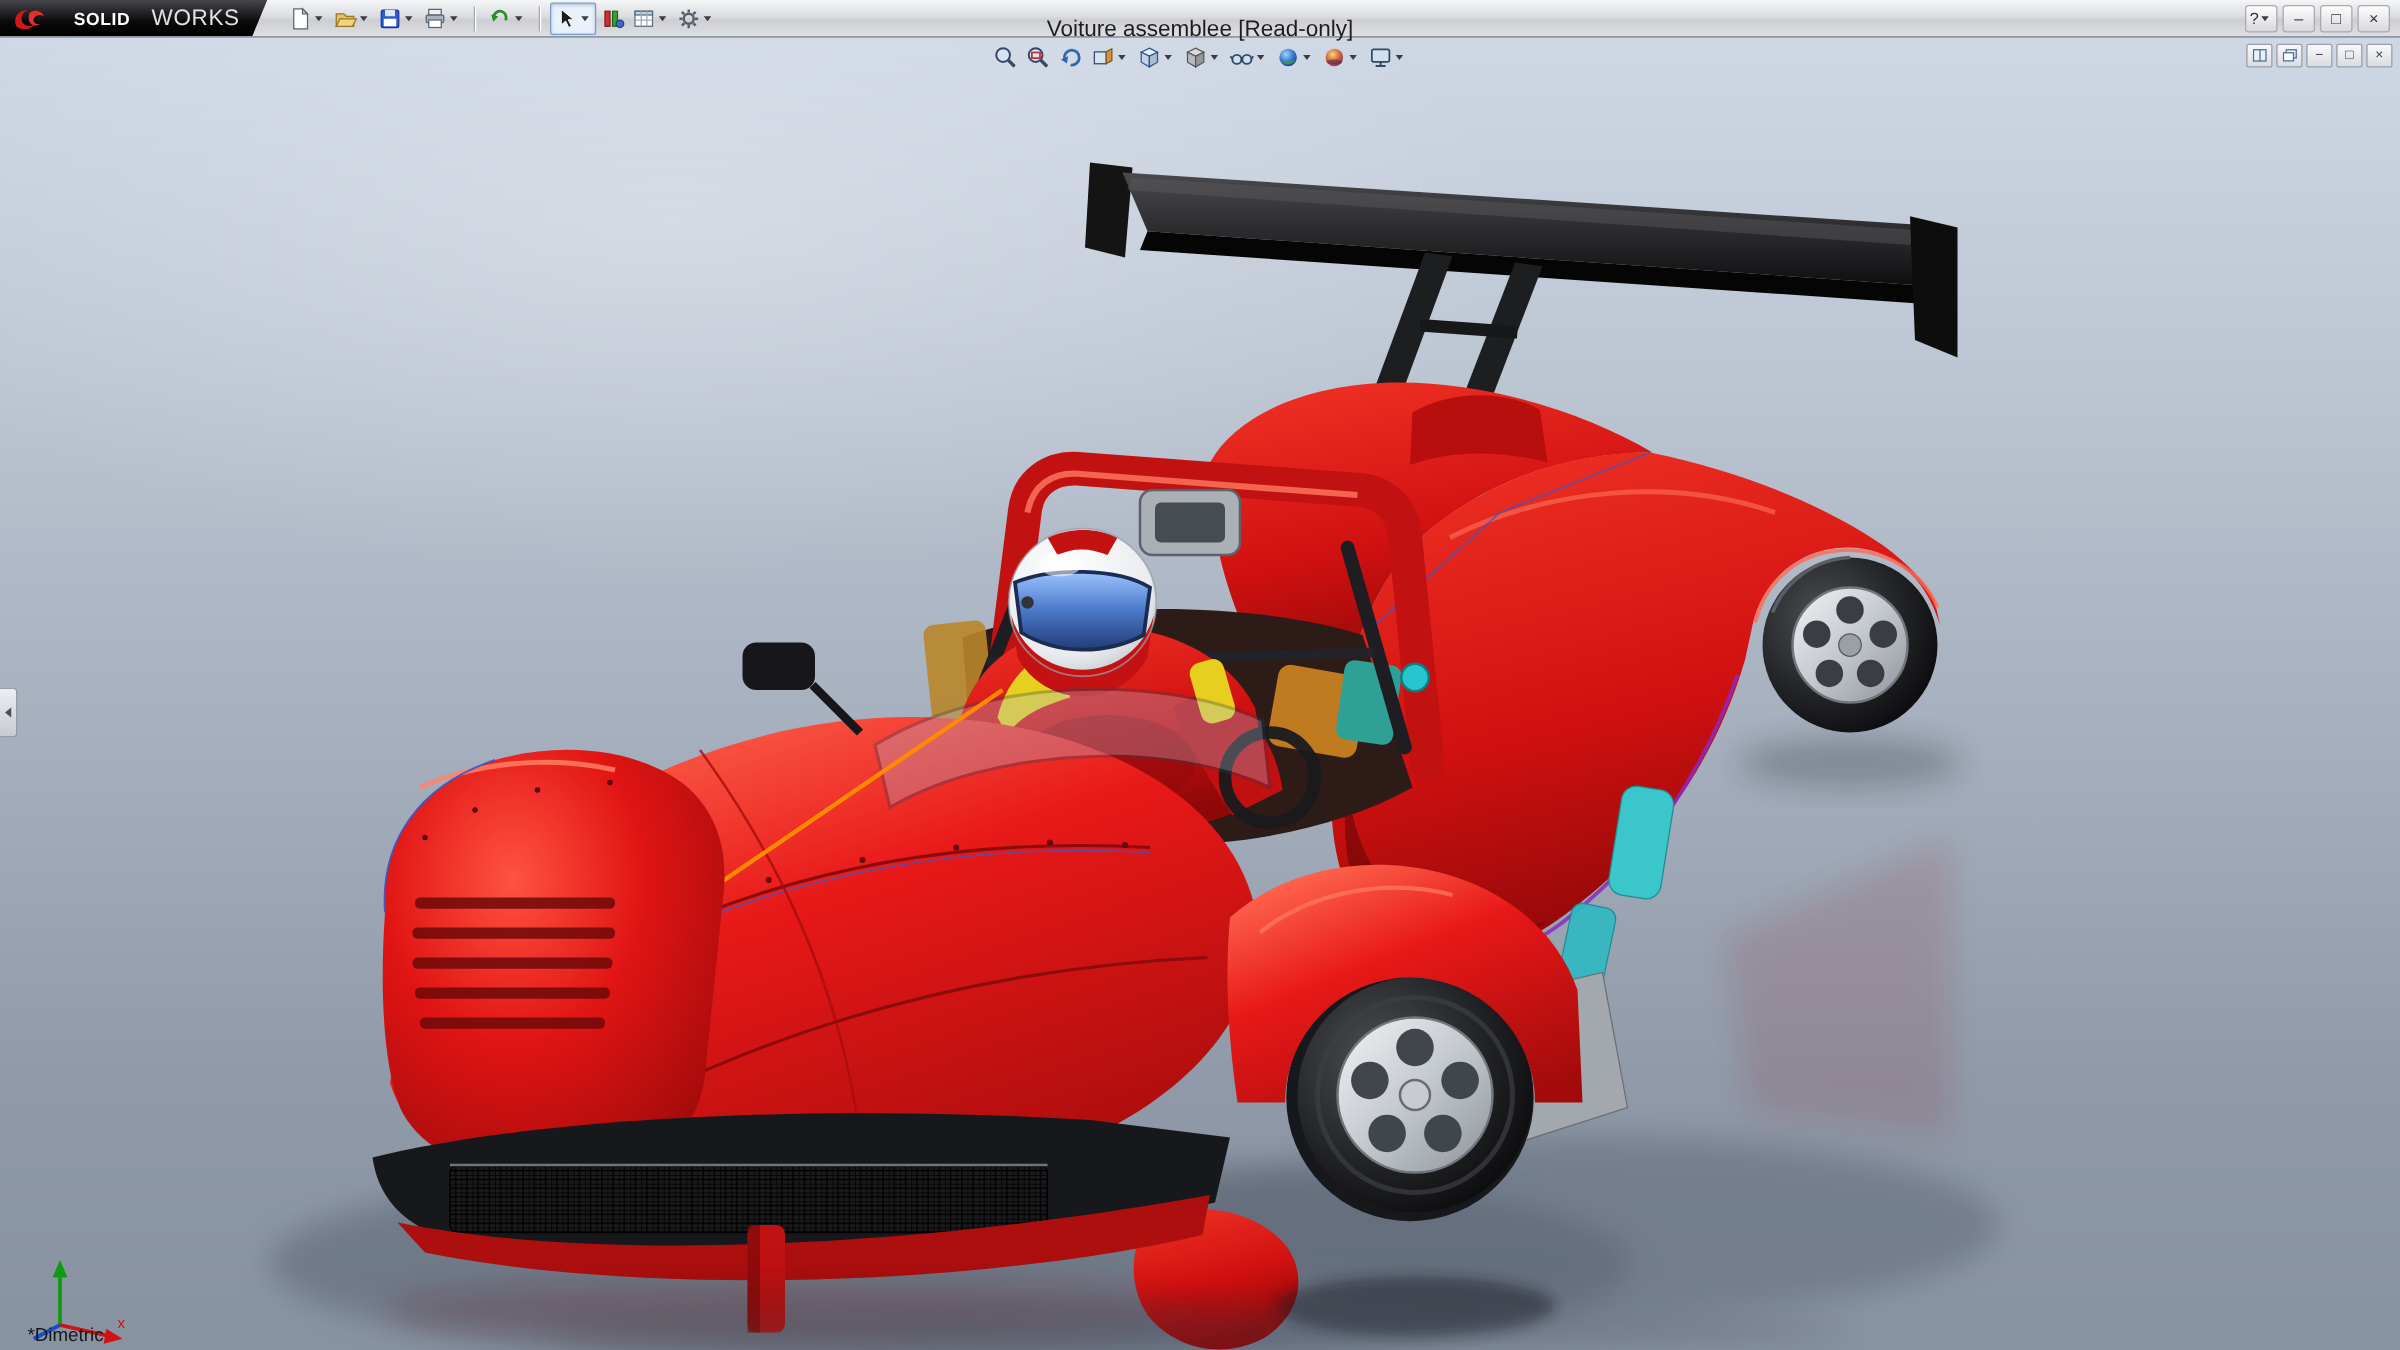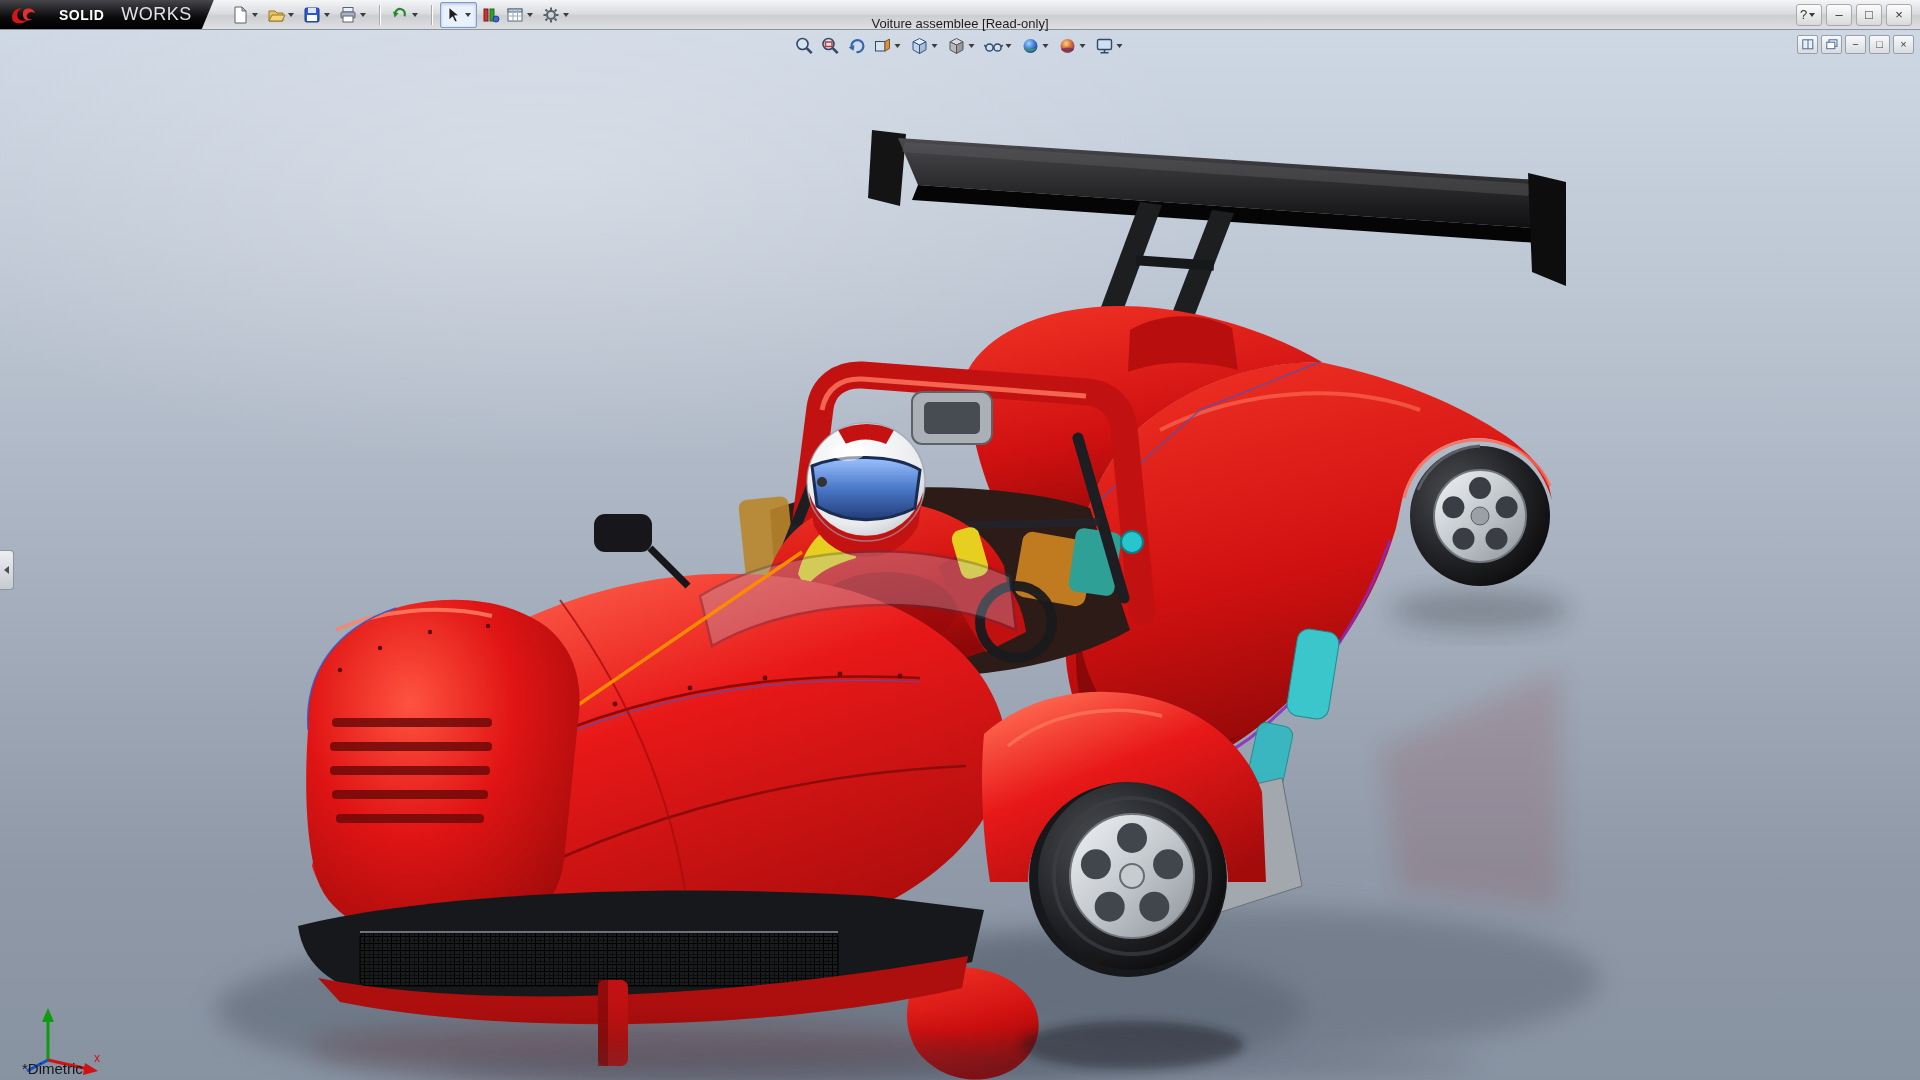--- a/index.html
+++ b/index.html
@@ -13,21 +13,21 @@
     clip-path:polygon(0 0,100% 0,calc(100% - 12px) 100%,0 100%);}
   .logo .brand-bold{color:#fff;font-weight:bold;font-size:14px;letter-spacing:.5px;}
   .logo .brand-light{color:#e2e2e6;font-weight:normal;font-size:18px;letter-spacing:.5px;margin-left:-6px;}
   .tb-group{display:flex;align-items:center;margin-left:14px;gap:1px;}
   .tb-btn{height:24px;display:flex;align-items:center;justify-content:center;padding:0 2px;border-radius:2px;}
   .tb-btn .ic{width:20px;height:20px;display:block;}
   .tb-btn.pressed{background:#e9f1fb;border:1px solid #7a9cc8;box-shadow:inset 0 1px 3px rgba(60,90,140,.35);}
   .caret{width:0;height:0;border-left:3.5px solid transparent;border-right:3.5px solid transparent;
     border-top:4px solid #3c3c40;margin:0 3px 0 2px;}
   .tb-sep{width:1px;height:20px;background:#a8aab0;margin:0 7px;box-shadow:1px 0 0 #fff;}
-  .title{position:absolute;left:50%;transform:translateX(-50%);font-size:13px;color:#1d1d20;white-space:nowrap;margin-top:18px;}
+  .title{position:absolute;left:50%;transform:translateX(-50%);font-size:18px;color:#1d1d20;white-space:nowrap;margin-top:18px;}
   .win-controls{margin-left:auto;display:flex;align-items:center;gap:4px;padding-right:8px;}
   .win-btn{min-width:24px;height:20px;display:flex;align-items:center;justify-content:center;
     font-size:13px;line-height:1;color:#333;border:1px solid #a9aaae;border-radius:3px;
     background:linear-gradient(#fdfdfd,#d8d9dc);}
   
   .viewport{position:absolute;top:30px;left:0;width:1920px;height:1050px;
     background:linear-gradient(180deg,#ced7e4 0%,#bcc5d2 26%,#a3adbb 56%,#8f99a8 80%,#8893a2 100%);}
   .viewport::before{content:"";position:absolute;inset:0;
     background:radial-gradient(1100px 460px at 28% 14%,rgba(255,255,255,.28),rgba(255,255,255,0) 62%);pointer-events:none;}
   .scene{position:absolute;inset:0;width:1920px;height:1050px;}

